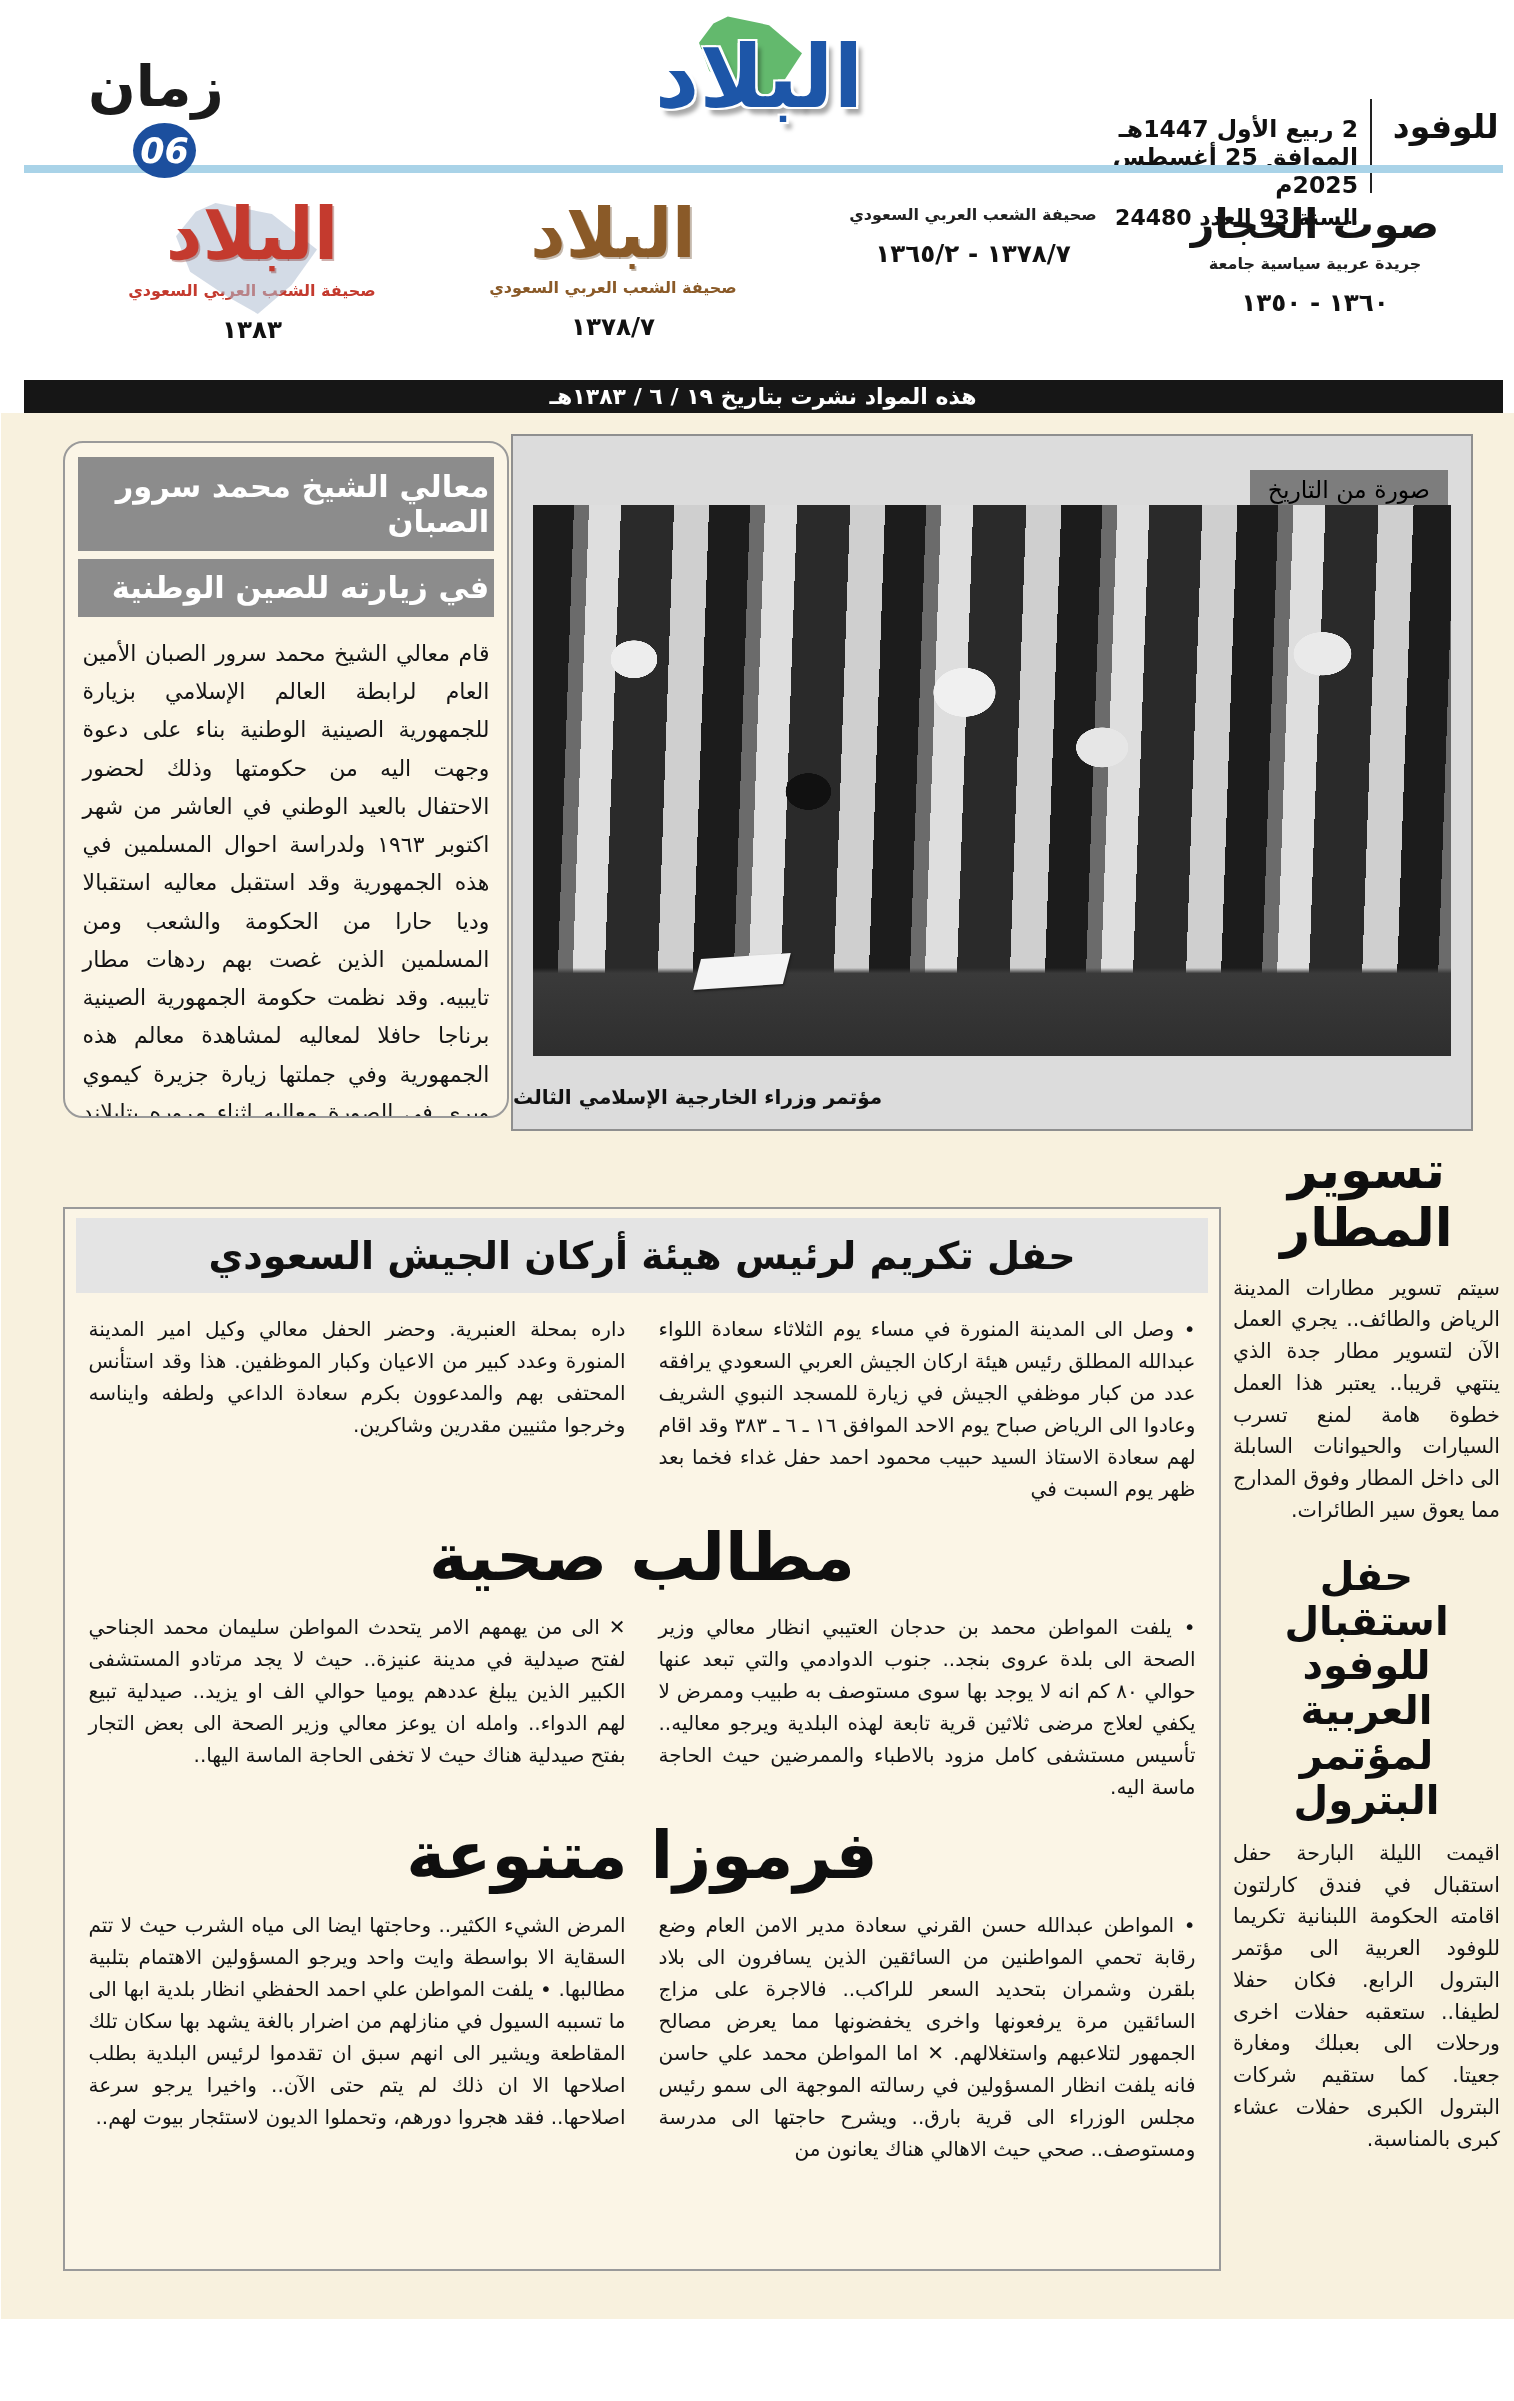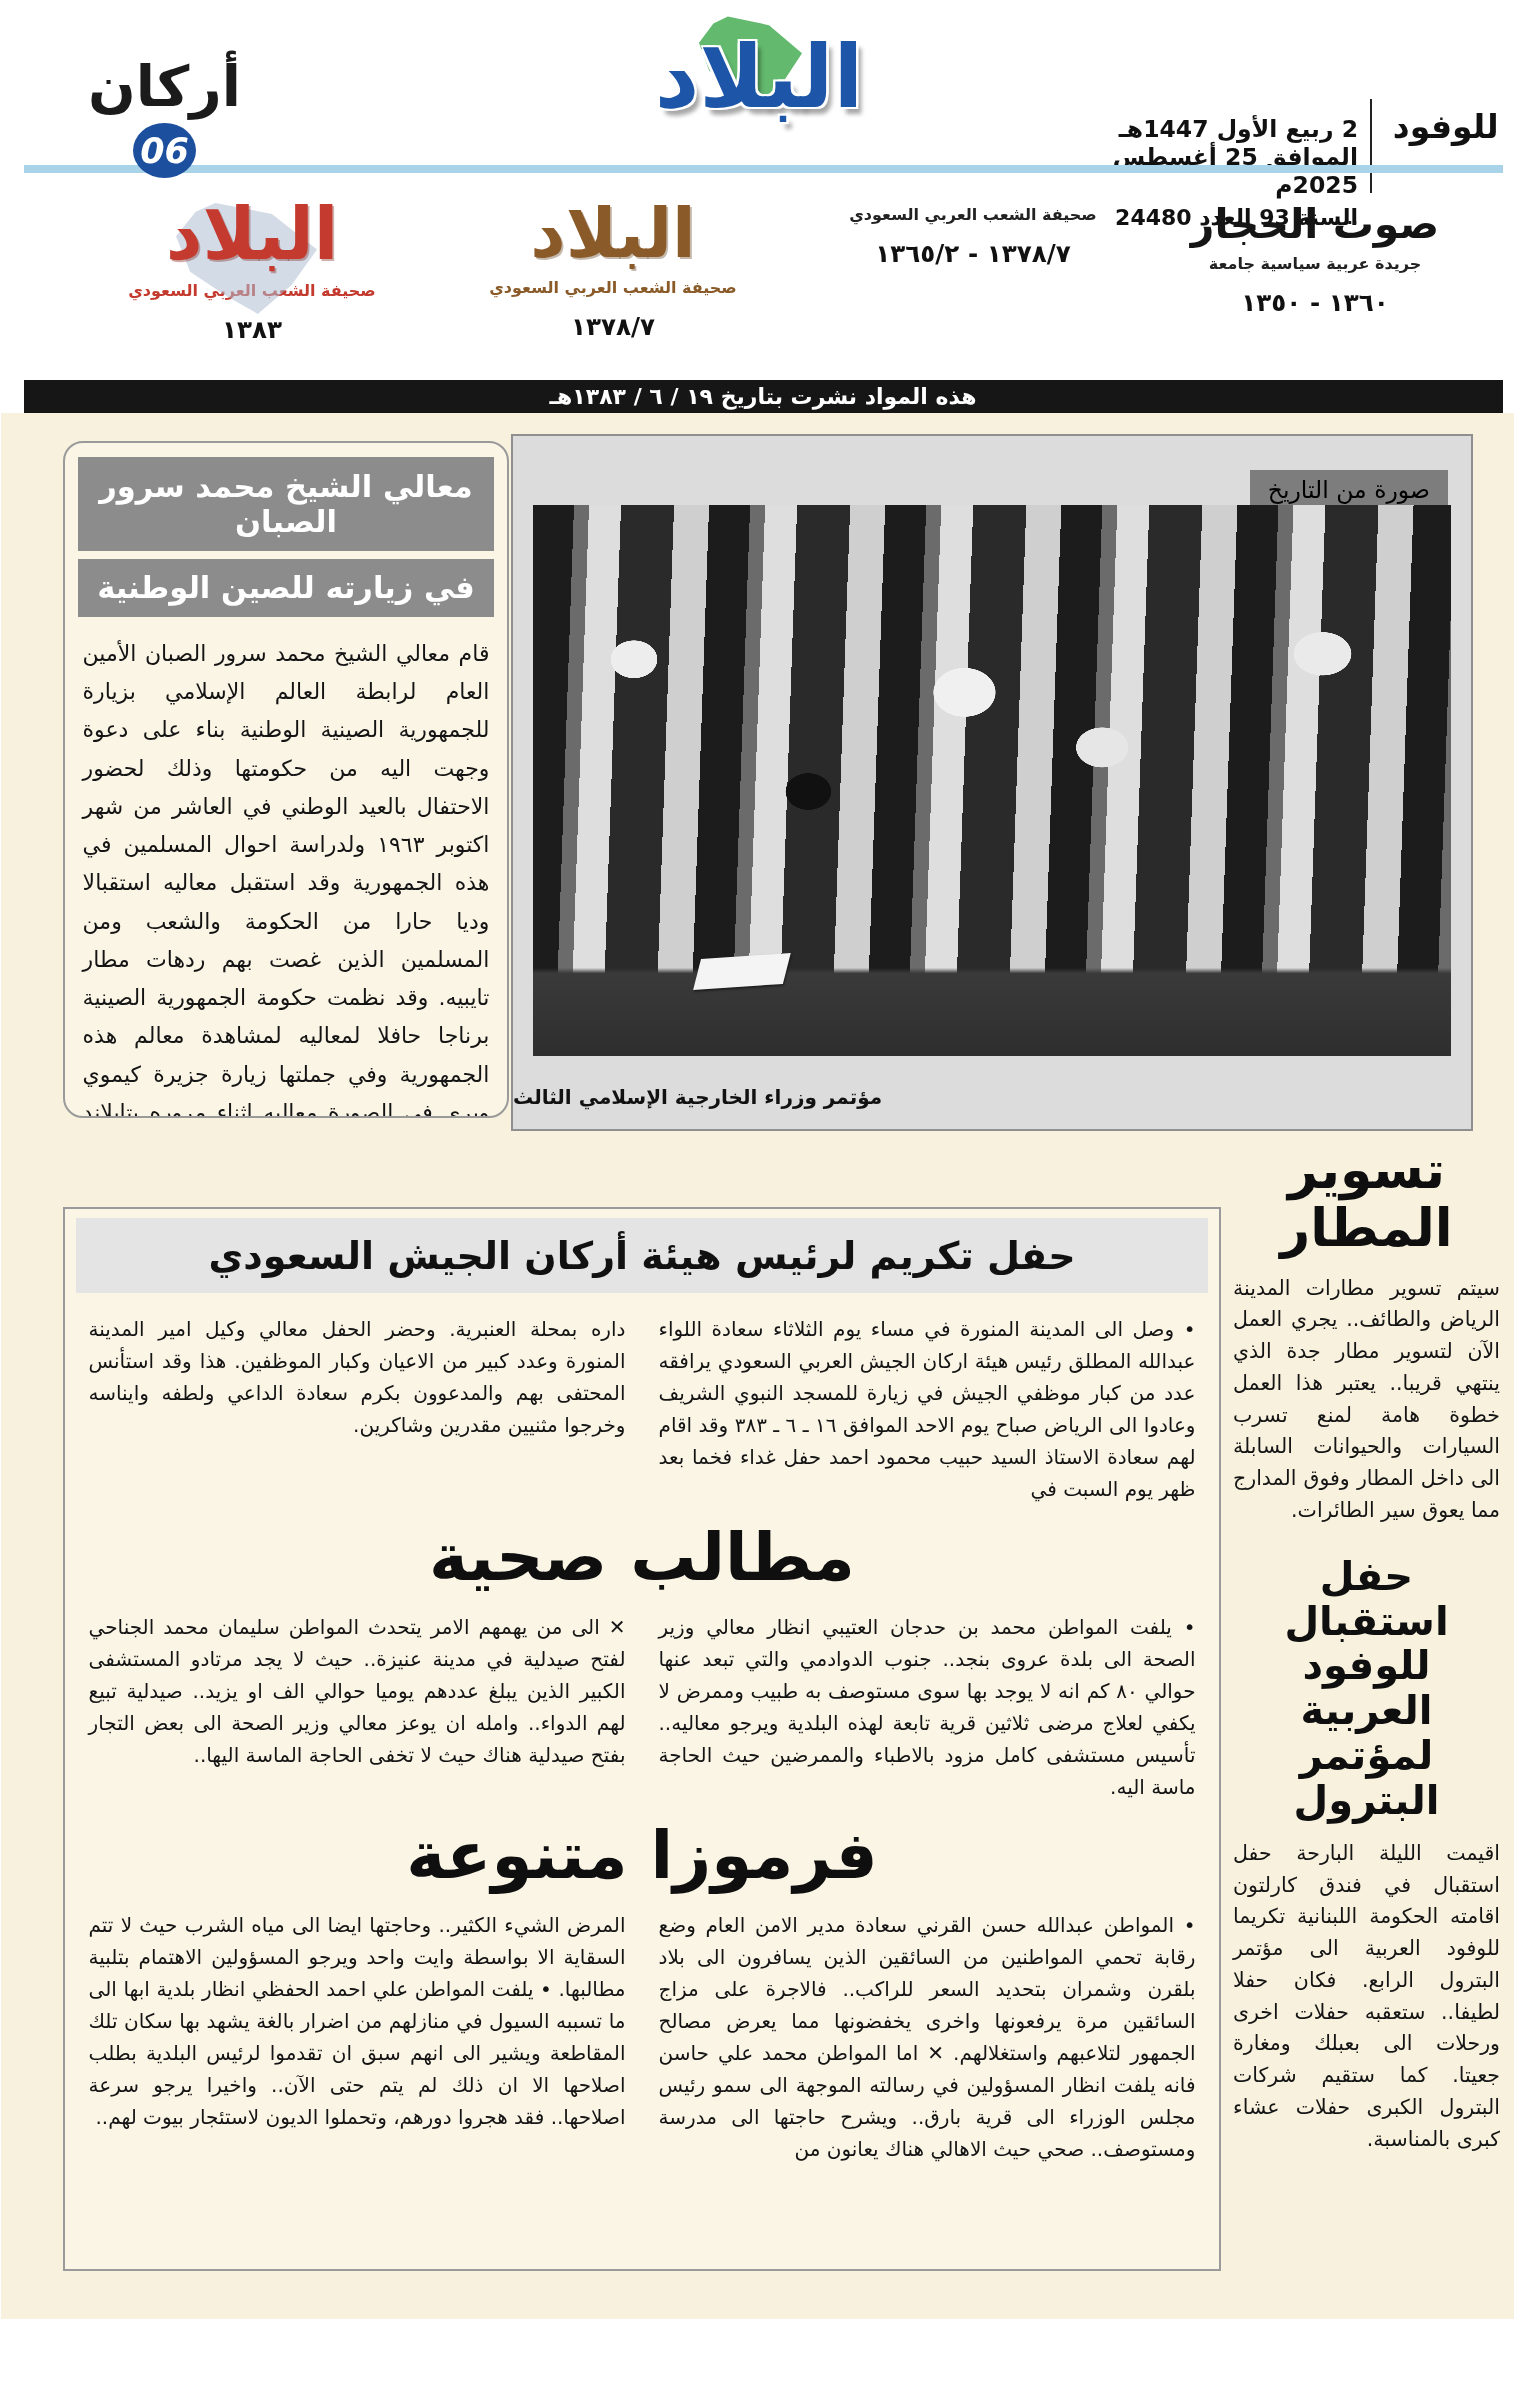--- a/index.html
+++ b/index.html
@@ -59,21 +59,21 @@
   
   .content-bg{position:absolute;left:0;top:413px;width:1515px;height:1906px;background:#f8f1de;}
 
   
   .article1{
     position:absolute;left:63px;top:441px;width:446px;height:677px;
     border:2.3px solid #9a9a9a;border-radius:20px;background:#fbf5e6;box-sizing:border-box;
     overflow:hidden;
   }
   .a1-bar{
-    margin:14px 13px 0 13px;background:#8c8c8c;color:#fff;text-align:center;
+    margin:14px 13px 0 13px;background:#8c8c8c;color:#fff;
     font-size:30.5px;font-weight:bold;padding:11.7px 4.7px;line-height:1.15;
   }
   .a1-bar.second{margin-top:8.2px;}
   .a1-body{
     margin:17.6px 17.6px 0 17.6px;font-size:22px;line-height:1.74;text-align:justify;color:#141414;
   }
 
   
   .photo-panel{
     position:absolute;left:511px;top:434px;width:962px;height:697px;
@@ -128,21 +128,21 @@
   .sb-head.h1{font-size:52px;}
   .sb-head.h2{font-size:40px;margin-top:27px;}
   .sb-body{
     margin-top:15.2px;font-size:20.5px;line-height:1.55;text-align:justify;color:#141414;
   }
 </style>
 </head>
 <body>
 
 <div class="header">
-  <div class="zaman">أركان</div>
+  <div class="zaman">زمان</div>
   <div class="pagenum">06</div>
 
   <div class="logo">
     <div class="logo-map"></div>
     <div class="logo-text">البلاد</div>
   </div>
 
   <div class="weekday">للوفود</div>
   <div class="hdr-divider"></div>
   <div class="hdr-dates">

